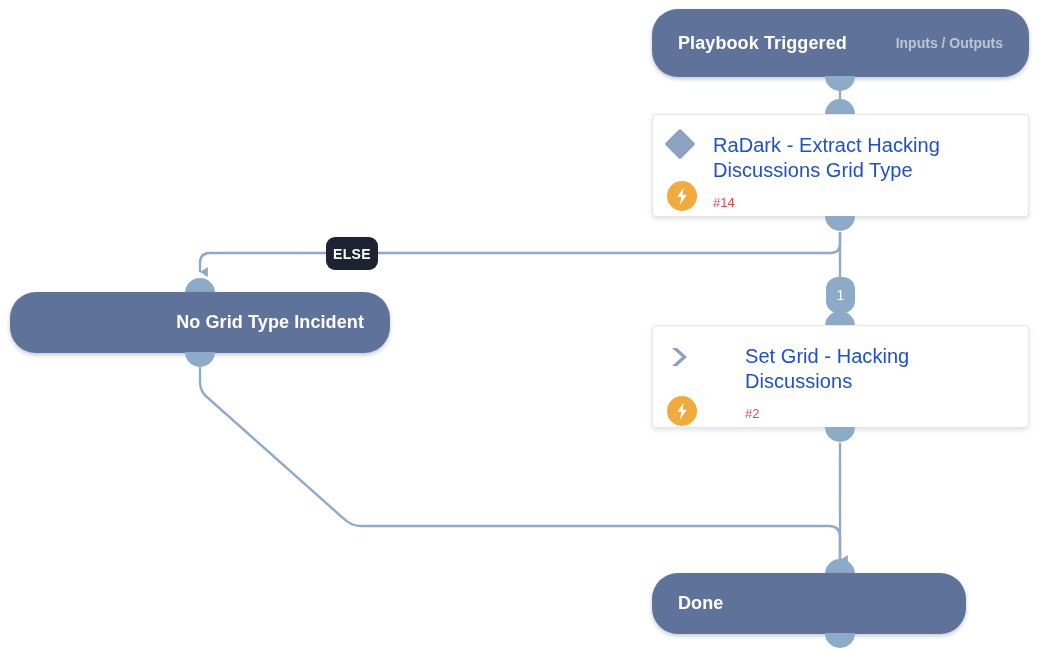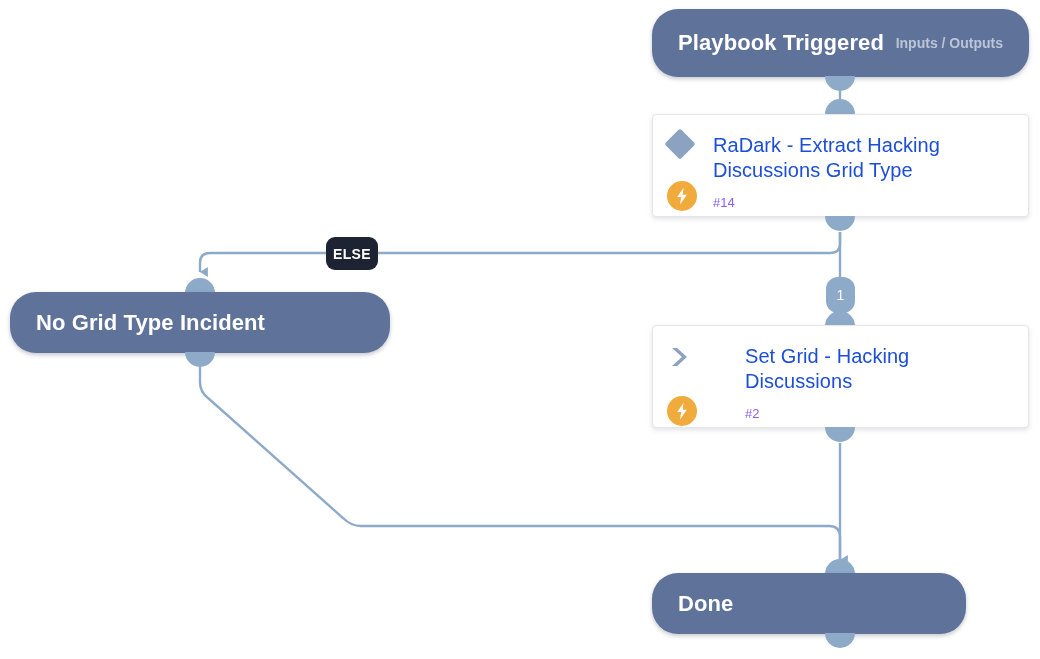--- a/index.html
+++ b/index.html
@@ -34,21 +34,21 @@
     box-sizing: border-box;
     background: #5f7299;
     border-radius: 26px;
     box-shadow: 0 2px 4px rgba(60,70,90,0.30);
     display: flex;
     align-items: center;
     padding: 0 26px;
   }
   .stadium .title {
     color: #ffffff;
-    font-size: 22px;
+    font-size: 18px;
     font-weight: 600;
     letter-spacing: 0.1px;
     white-space: nowrap;
   }
   .stadium .aux {
     margin-left: auto;
     color: #bcc5d7;
     font-size: 14px;
     font-weight: 600;
     white-space: nowrap;
@@ -74,21 +74,21 @@
     padding: 18px 14px 14px 0;
   }
   .card .card-title {
     color: #1d4ed8;
     font-size: 20px;
     font-weight: 400;
     line-height: 25px;
     letter-spacing: 0.05px;
   }
   .card .card-id {
-    color: #8b5cf6;
+    color: #ef4444;
     font-size: 13px;
     margin-top: 12px;
   }
 
   
   .glyph-diamond {
     width: 22px;
     height: 22px;
     margin: 6px 0 0 2px;
     background: #8ba2c0;
@@ -229,21 +229,21 @@
       </div>
     </div>
     <div class="card-body">
       <div class="card-title">Set Grid - Hacking Discussions</div>
       <div class="card-id">#2</div>
     </div>
   </div>
   <div class="knob down" style="left:825px; top:427px;"></div>
 
   <div class="knob up" style="left:185px; top:278px;"></div>
-  <div class="stadium" style="left:10px; top:292px; width:380px; height:61px;">
+  <div class="stadium" style="left:10px; top:292px; width:380px; height:61px;justify-content:flex-end;">
     <span class="title">No Grid Type Incident</span>
   </div>
   <div class="knob down" style="left:185px; top:352px;"></div>
 
   <div class="knob up" style="left:825px; top:559px;"></div>
   <div class="stadium" style="left:652px; top:573px; width:314px; height:61px;">
     <span class="title">Done</span>
   </div>
   <div class="knob down" style="left:825px; top:633px;"></div>
 

